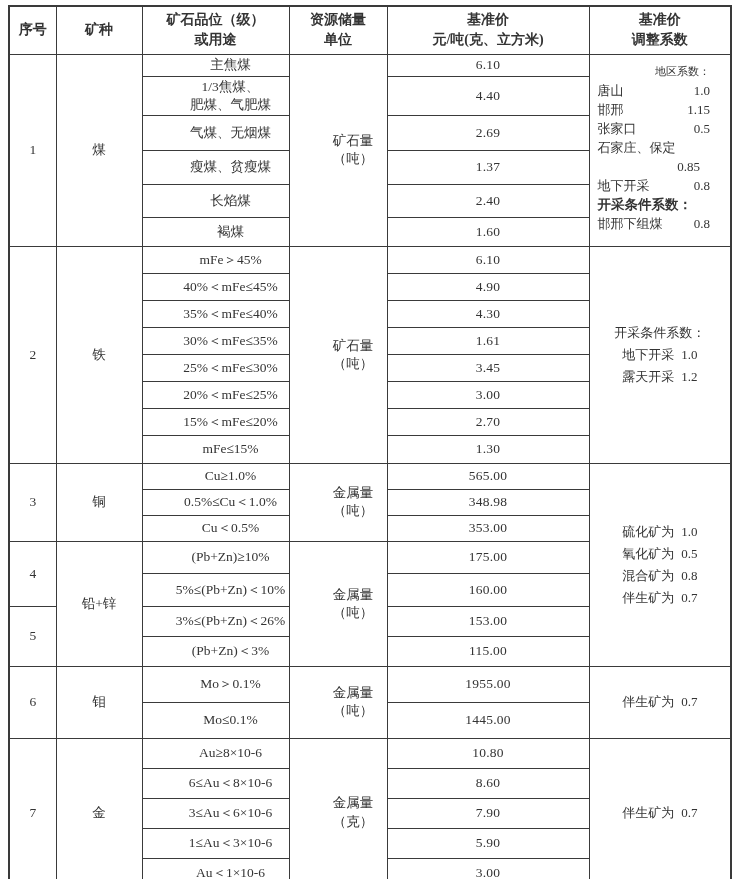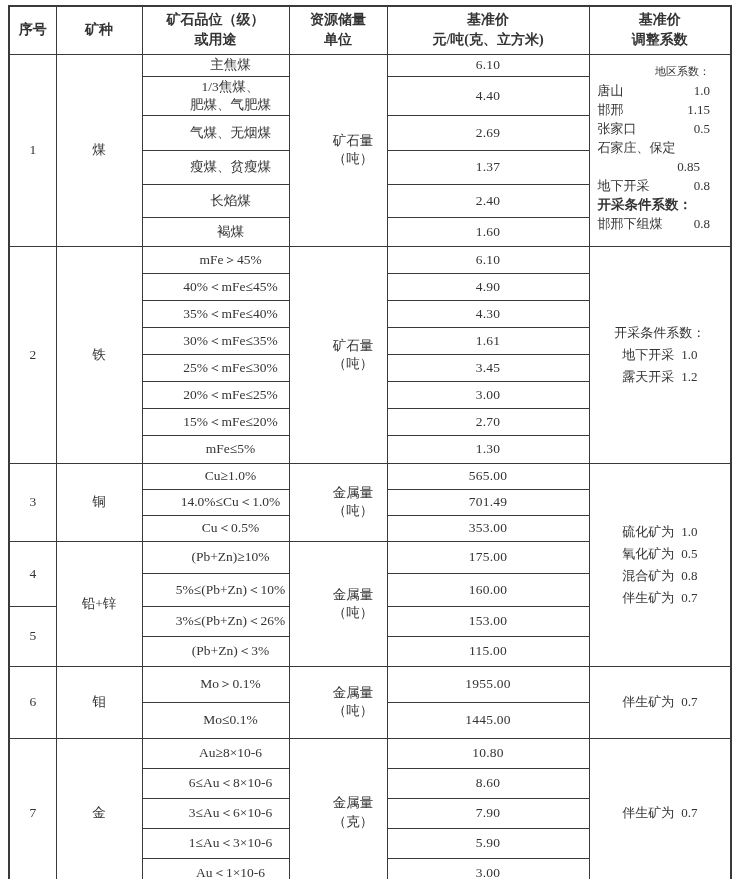--- a/index.html
+++ b/index.html
@@ -181,21 +181,21 @@
     </tr>
     <tr style="height:27px">
       <td class="pre">20%＜mFe≤25%</td>
       <td class="num">3.00</td>
     </tr>
     <tr style="height:27px">
       <td class="pre">15%＜mFe≤20%</td>
       <td class="num">2.70</td>
     </tr>
     <tr style="height:28px">
-      <td class="pre">mFe≤5%</td>
+      <td class="pre">mFe≤15%</td>
       <td class="num">1.30</td>
     </tr>
 
     <tr style="height:26px">
       <td rowspan="3">3</td>
       <td rowspan="3">铜</td>
       <td class="pre">Cu≥1.0%</td>
       <td rowspan="3" class="pre">金属量
 （吨）</td>
       <td class="num">565.00</td>
@@ -212,22 +212,22 @@
           <span>混合矿为</span>
           <span>0.8</span>
         </div>
         <div class="cline">
           <span>伴生矿为</span>
           <span>0.7</span>
         </div>
       </td>
     </tr>
     <tr style="height:26px">
-      <td class="pre">14.0%≤Cu＜1.0%</td>
-      <td class="num">701.49</td>
+      <td class="pre">0.5%≤Cu＜1.0%</td>
+      <td class="num">348.98</td>
     </tr>
     <tr style="height:26px">
       <td class="pre">Cu＜0.5%</td>
       <td class="num">353.00</td>
     </tr>
 
     <tr style="height:32px">
       <td rowspan="2">4</td>
       <td rowspan="4">铅+锌</td>
       <td class="pre">(Pb+Zn)≥10%</td>

